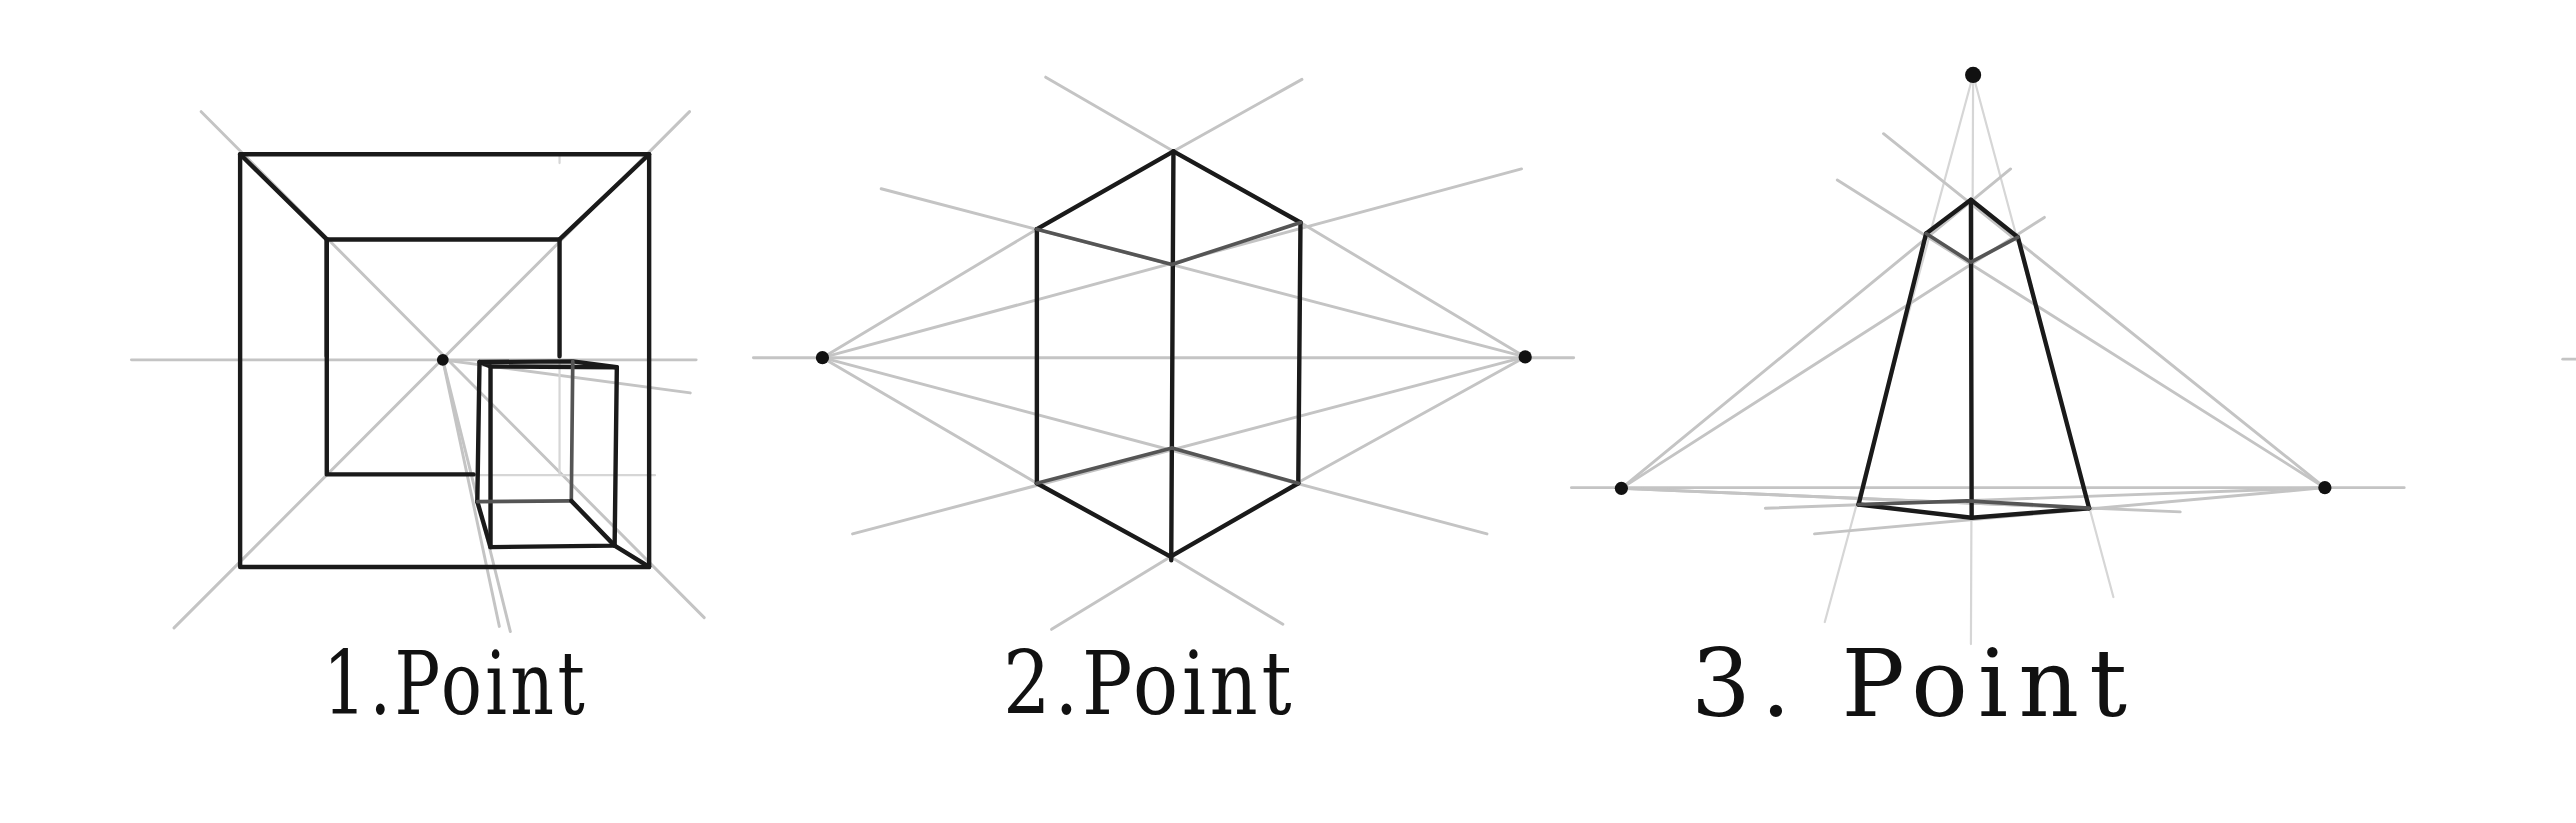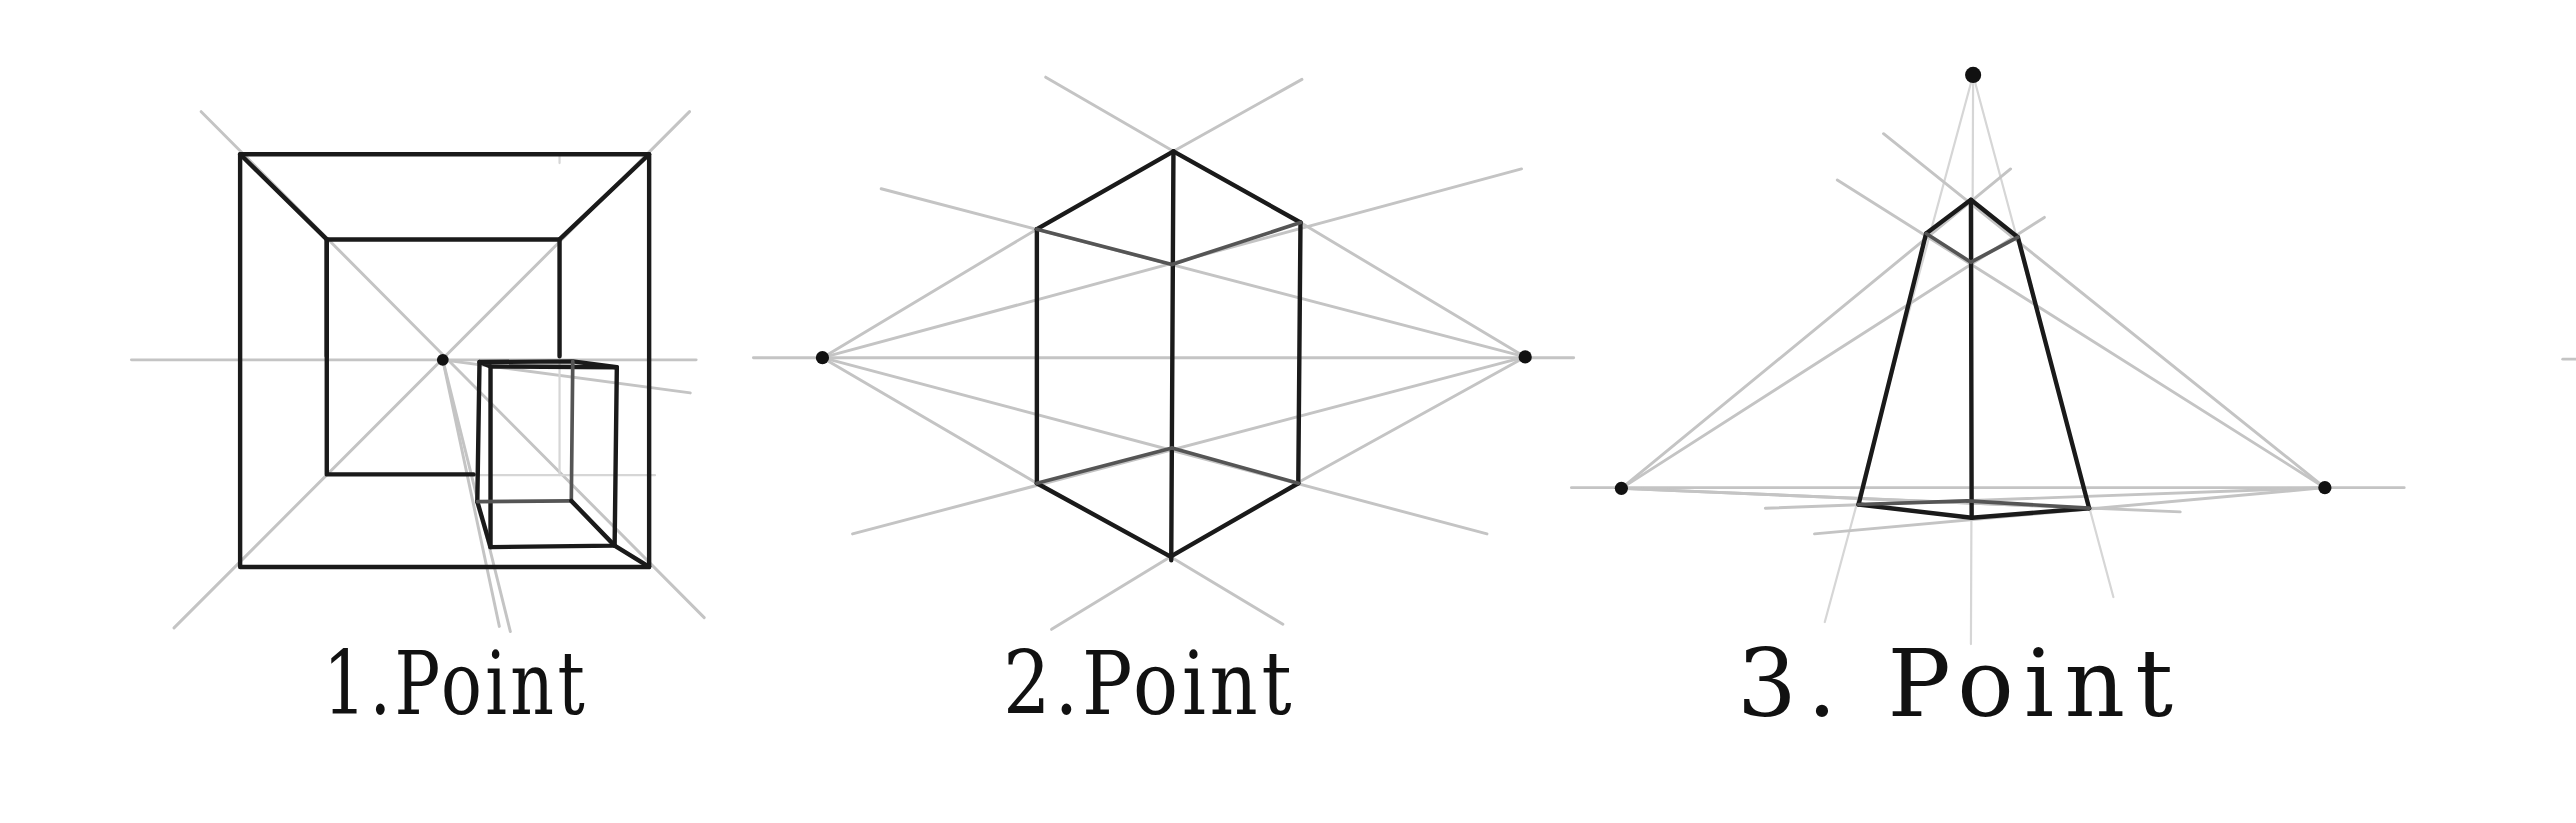--- a/index.html
+++ b/index.html
@@ -6,21 +6,21 @@
   body { width: 2576px; height: 824px; overflow: hidden; position: relative; font-family: "DejaVu Sans", sans-serif; }
   #canvas { position: absolute; left: 0; top: 0; width: 2576px; height: 824px; }
   .guide { stroke: #c4c4c4; stroke-width: 4; fill: none; stroke-linecap: round; }
   .guide-light { stroke: #d6d6d6; stroke-width: 3; fill: none; stroke-linecap: round; }
   .ink { stroke: #1a1a1a; stroke-width: 6; fill: none; stroke-linecap: round; stroke-linejoin: round; }
   .ink-mid { stroke: #555555; stroke-width: 5; fill: none; stroke-linecap: round; }
   .vp { fill: #111111; }
   .label { position: absolute; font-family: "DejaVu Serif", serif; font-weight: 300; color: #111; white-space: nowrap; letter-spacing: 4.4px; }
   .label-1 { left: 323px; top: 633px; font-size: 87px; transform: scaleX(0.78); transform-origin: left top; }
   .label-2 { left: 1003px; top: 633px; font-size: 87px; transform: scaleX(0.86); transform-origin: left top; }
-  .label-3 { left: 1737px; top: 629px; font-size: 94px; transform: scaleX(1.0); transform-origin: left top; letter-spacing: 10.3px; }
+  .label-3 { left: 1691px; top: 629px; font-size: 94px; transform: scaleX(1.0); transform-origin: left top; letter-spacing: 10.3px; }
 </style>
 </head>
 <body>
 
 <svg id="canvas" viewBox="0 0 3508 1122" xmlns="http://www.w3.org/2000/svg">
 
   <g>
 
     <g>
       <line class="guide" x1="179" y1="490" x2="948" y2="490"></line>

